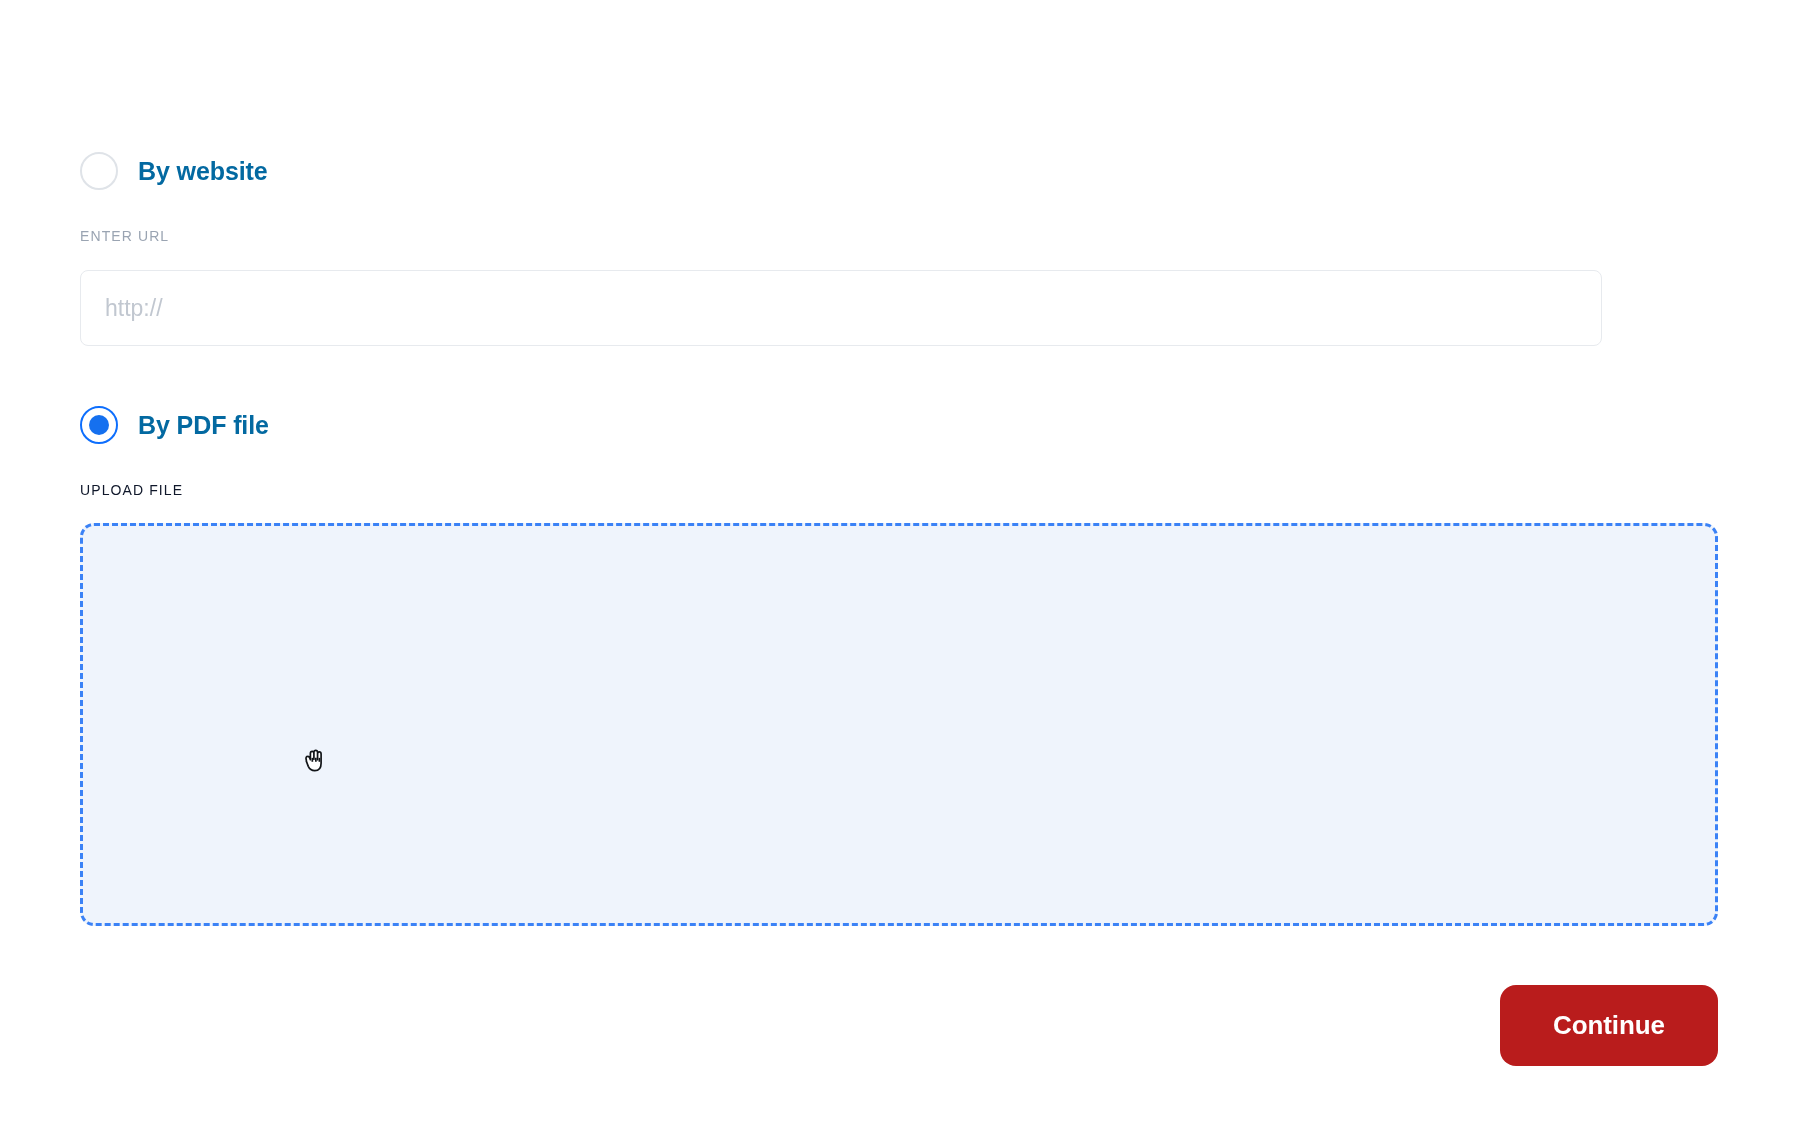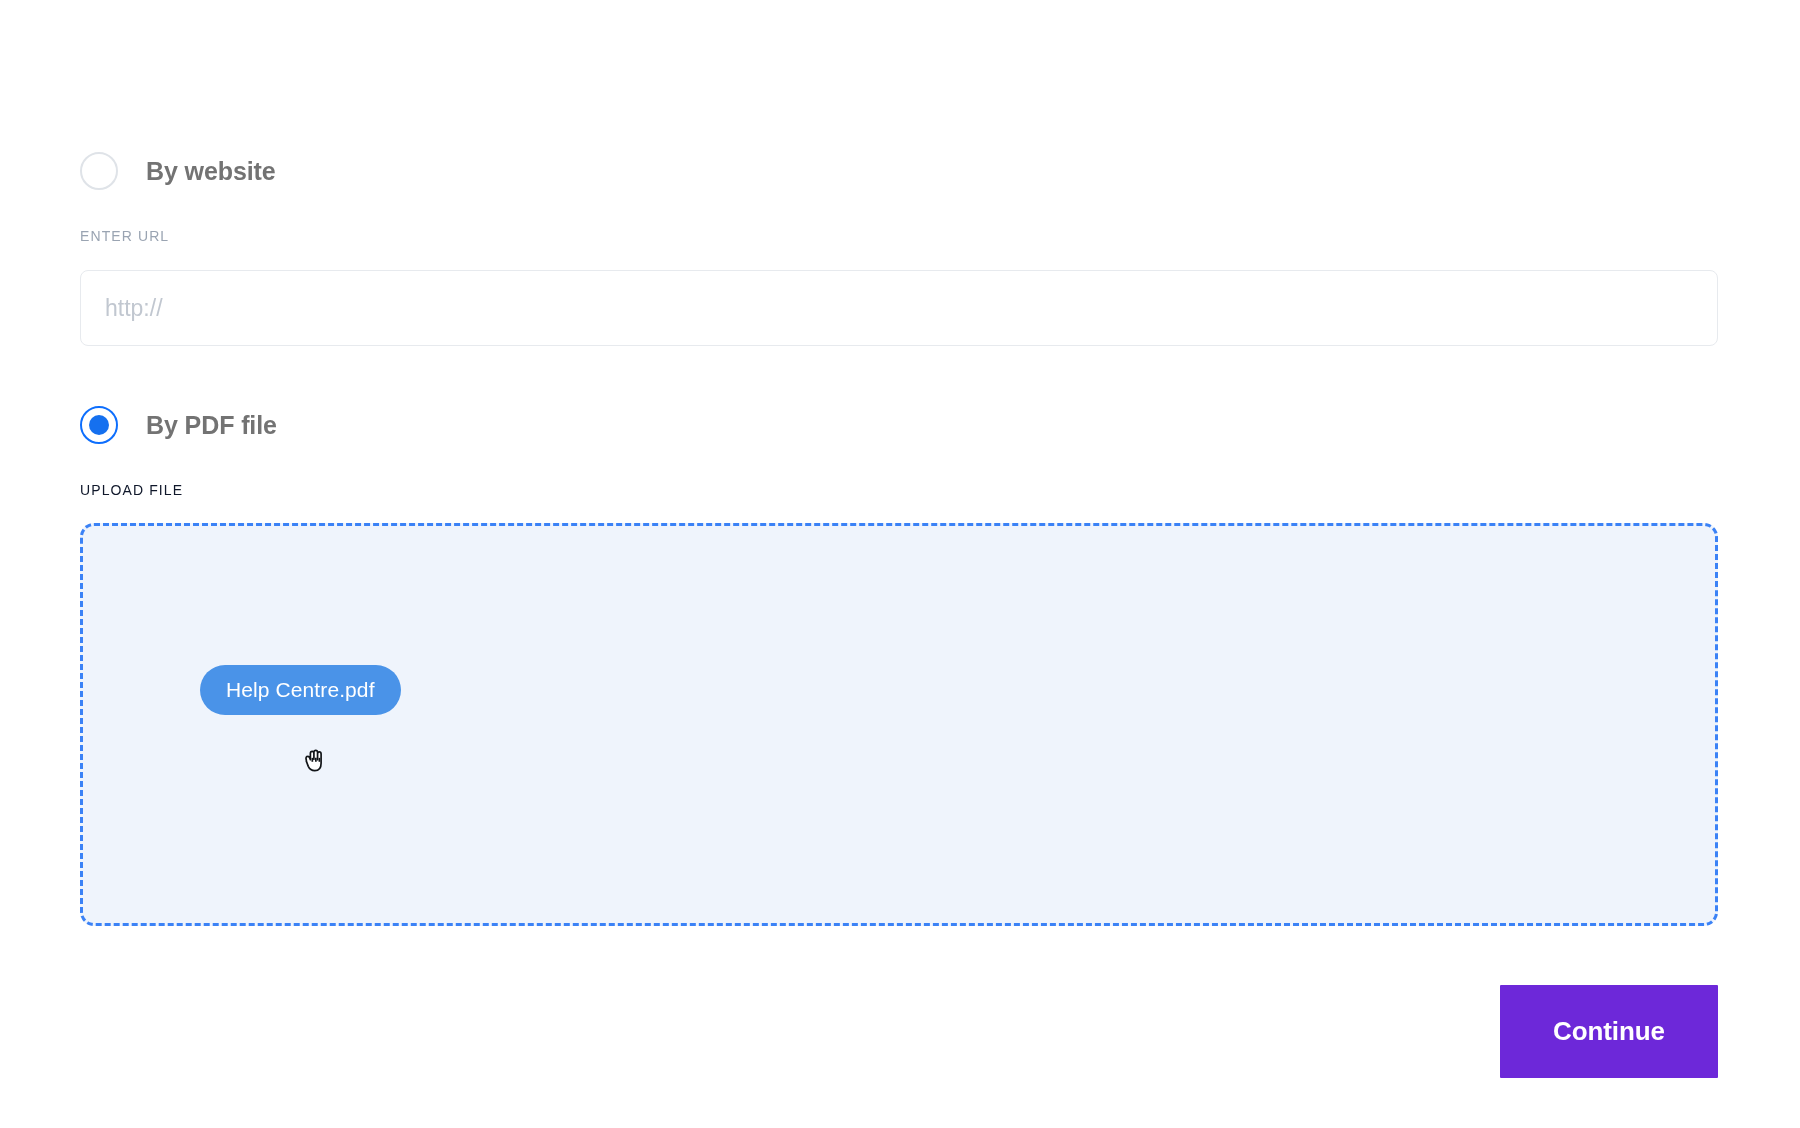--- a/index.html
+++ b/index.html
@@ -81,24 +81,24 @@
   }
   .radio.checked::after {
     content: "";
     width: 20px;
     height: 20px;
     border-radius: 50%;
     background: #1570ef;
   }
 
   .radio-label {
-    margin-left: 28px;
+    margin-left: 20px;
     font-size: 25px;
     font-weight: bold;
-    color: #737373;
+    color: #0369a1;
     letter-spacing: -0.1px;
   }
 
   
   .field-label {
     position: absolute;
     left: 80px;
     font-size: 14px;
     font-weight: normal;
     letter-spacing: 1.1px;
@@ -108,21 +108,21 @@
   .field-label.upload {
     top: 482px;
     color: #0f172a;
   }
 
   
   .url-input {
     position: absolute;
     left: 80px;
     top: 270px;
-    width: 1638px;
+    width: 1522px;
     height: 76px;
     border: 1.5px solid #e7eaee;
     border-radius: 8px;
     background: #ffffff;
     font-family: "Liberation Sans", sans-serif;
     font-size: 23px;
     color: #3b82f6;
     padding: 0 24px;
     outline: none;
   }
@@ -170,24 +170,24 @@
     font-size: 32px;
     color: #111418;
   }
 
   
   .continue-button {
     position: absolute;
     left: 1500px;
     top: 985px;
     width: 218px;
-    height: 93px;
+    height: 81px;
     border: none;
-    border-radius: 1px;
-    background: #6d28d9;
+    border-radius: 16px;
+    background: #b91c1c;
     color: #ffffff;
     font-family: "Liberation Sans", sans-serif;
     font-size: 26px;
     font-weight: bold;
     letter-spacing: -0.1px;
     cursor: pointer;
   }
 </style>
 </head>
 <body>
@@ -208,21 +208,20 @@
     <span class="radio checked"></span>
     <span class="radio-label">By PDF file</span>
   </div>
 
   <div class="field-label upload">UPLOAD FILE</div>
 
   <div class="dropzone">
     
   </div>
 
-  <div class="file-pill">Help Centre.pdf</div>
 
   <div class="drag-cursor">
     <svg width="32" height="34" viewBox="0 0 24 26" fill="#ffffff" stroke="#111418" stroke-width="1.3" stroke-linejoin="round">
       <path d="M4.6 12.2c-.5-1.4-.2-2.4.7-2.7.8-.3 1.5.2 1.9 1.2l.5 1.3V7.2c0-1 .6-1.6 1.4-1.6.8 0 1.3.6 1.3 1.6v4.4V6.4c0-1 .6-1.6 1.4-1.6.8 0 1.4.6 1.4 1.6v5.6V7.6c0-1 .5-1.6 1.3-1.6.8 0 1.4.6 1.4 1.6v7.1c0 3.4-1.7 5.7-4.8 5.7-2.6 0-4-1.1-5-3.3l-1.5-4z"></path>
       <line x1="9.2" y1="10.6" x2="9.2" y2="13.6"></line>
       <line x1="11.9" y1="10.6" x2="11.9" y2="13.6"></line>
       <line x1="14.6" y1="10.6" x2="14.6" y2="13.6"></line>
     </svg>
   </div>
 

